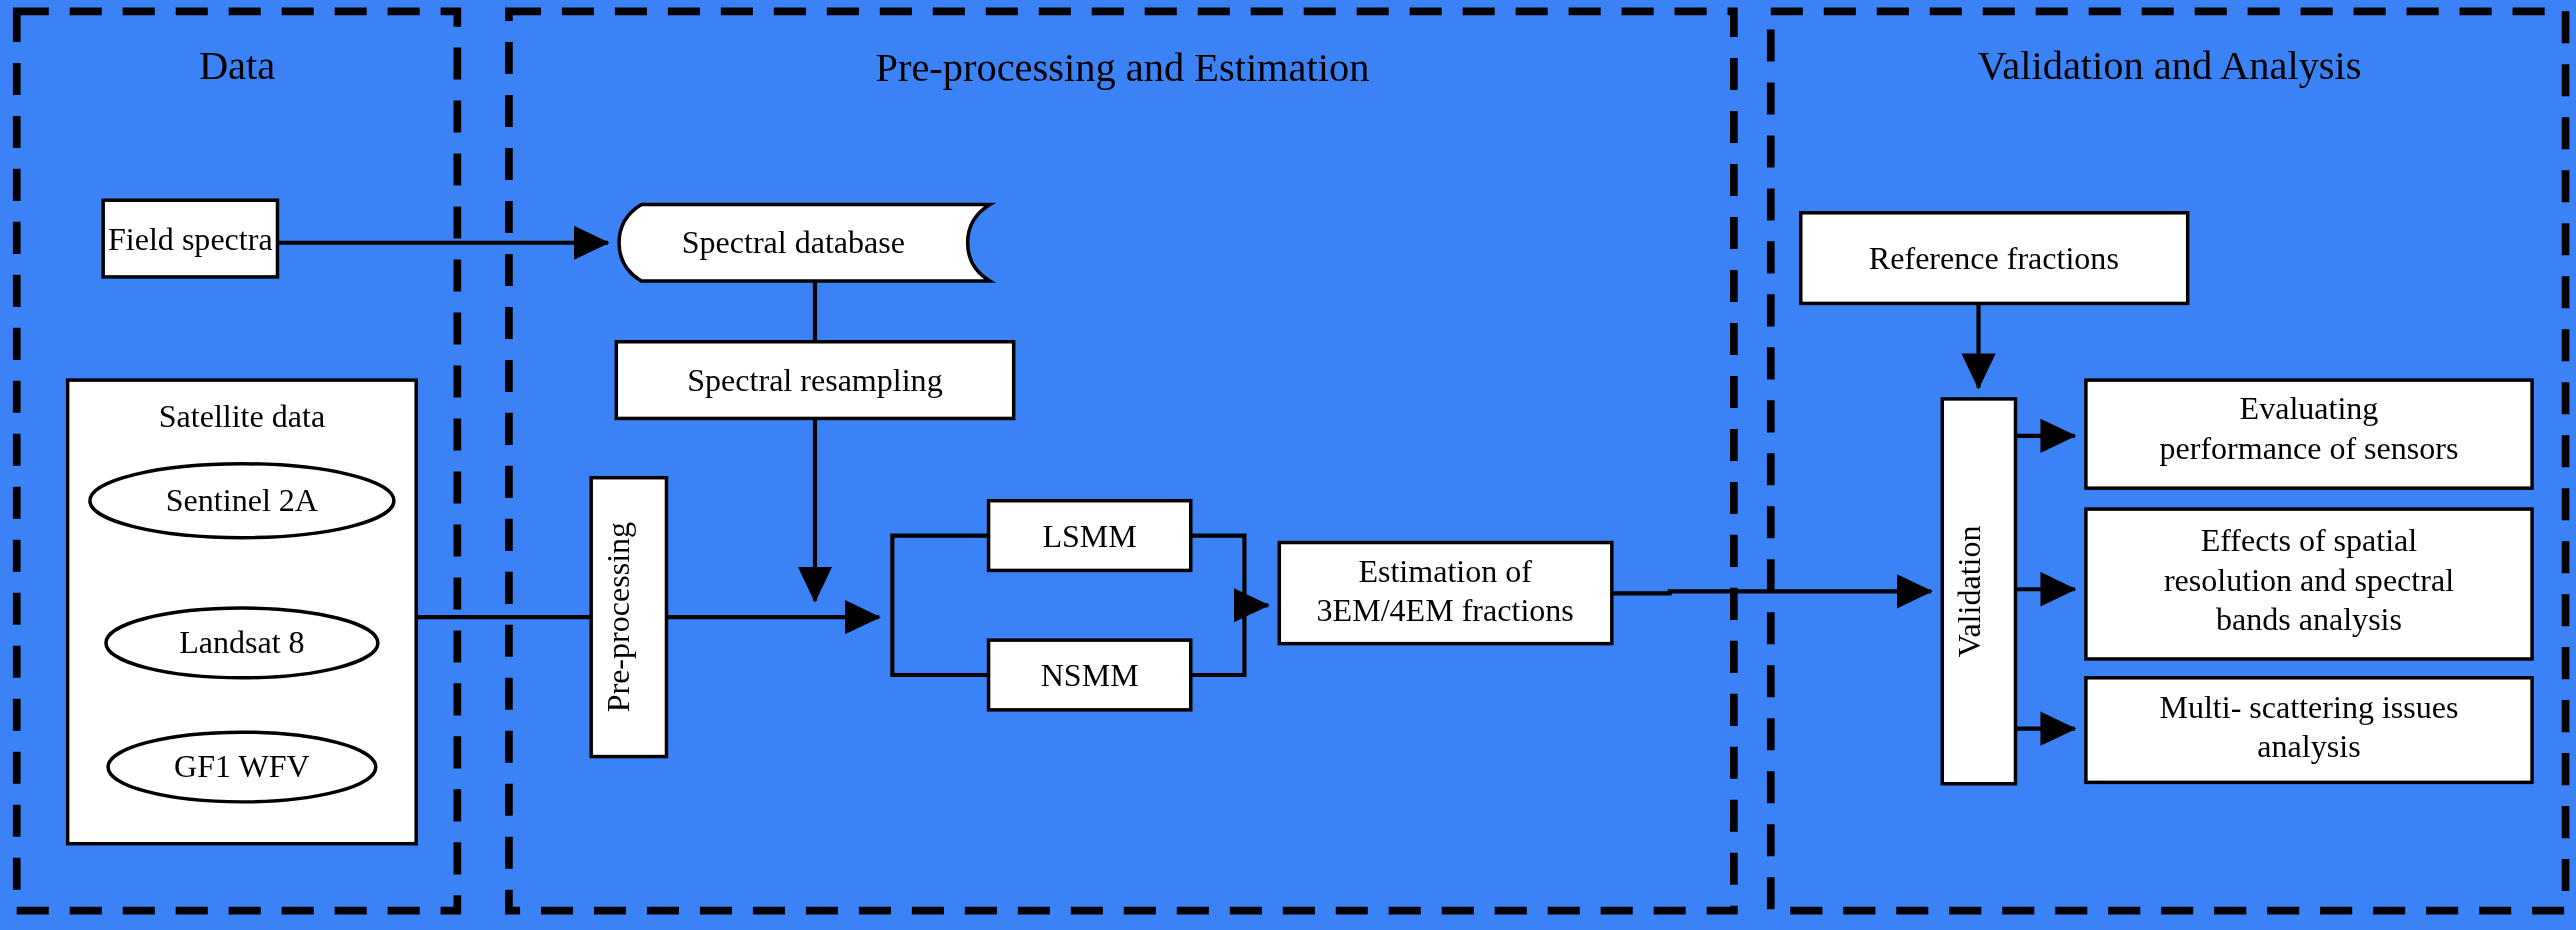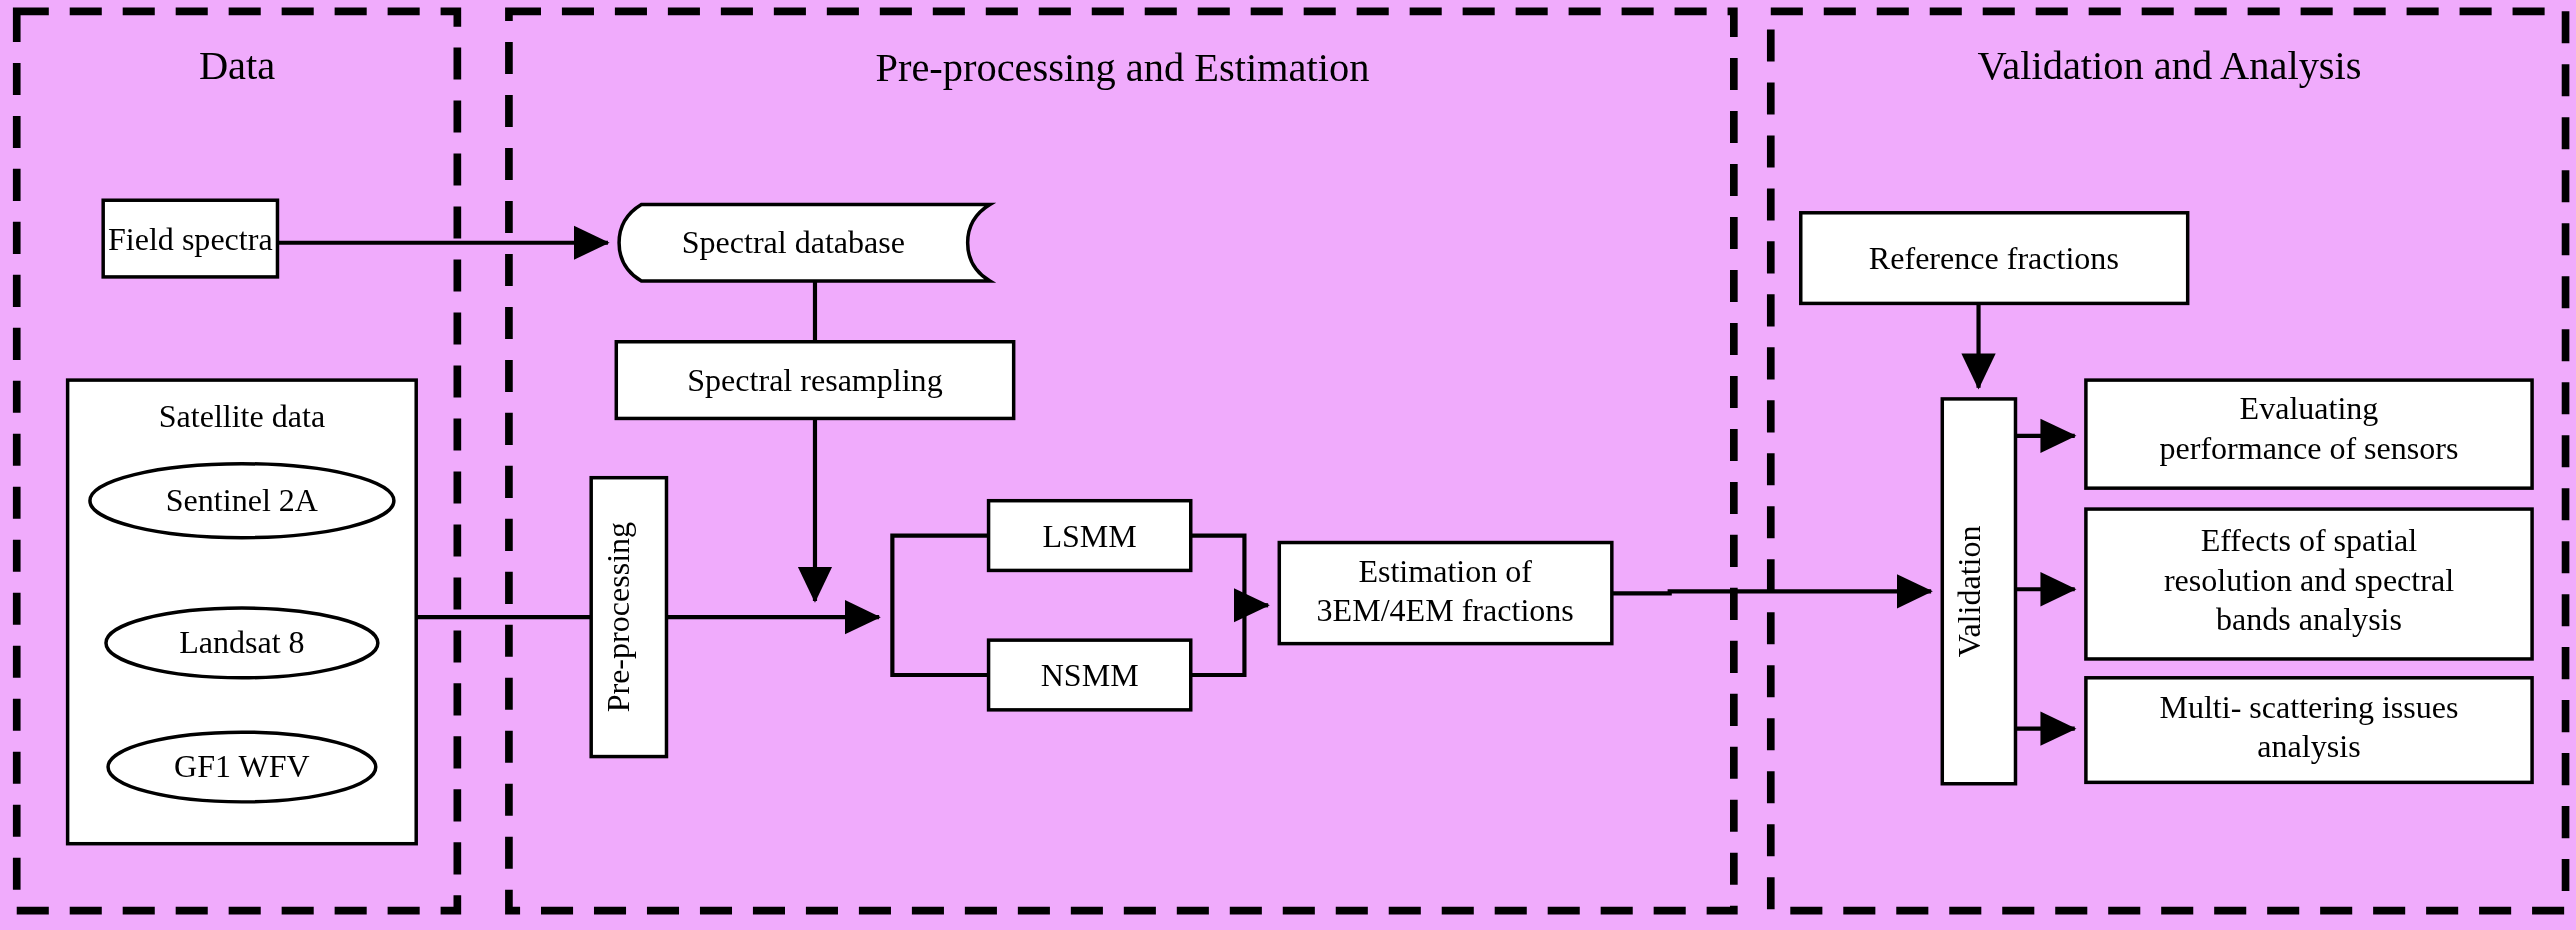--- a/index.html
+++ b/index.html
@@ -5,21 +5,21 @@
 <style>
   html, body {
     margin: 0;
     padding: 0;
     background: #ffffff;
   }
   #root {
     position: relative;
     width: 2576px;
     height: 931px;
-    background: #f0abfc;
+    background: #3b82f6;
     font-family: "Liberation Serif", "DejaVu Serif", serif;
     overflow: hidden;
   }
   svg.canvas {
     position: absolute;
     top: 0; left: 0;
     width: 2576px;
     height: 931px;
   }
   .panel-rect {

